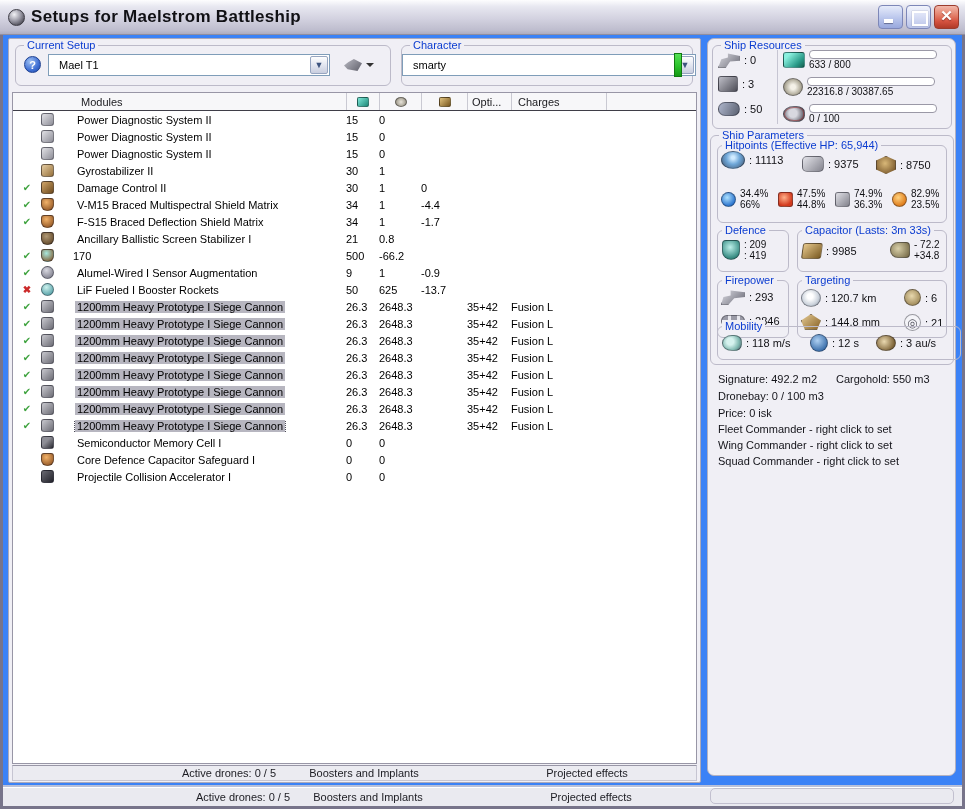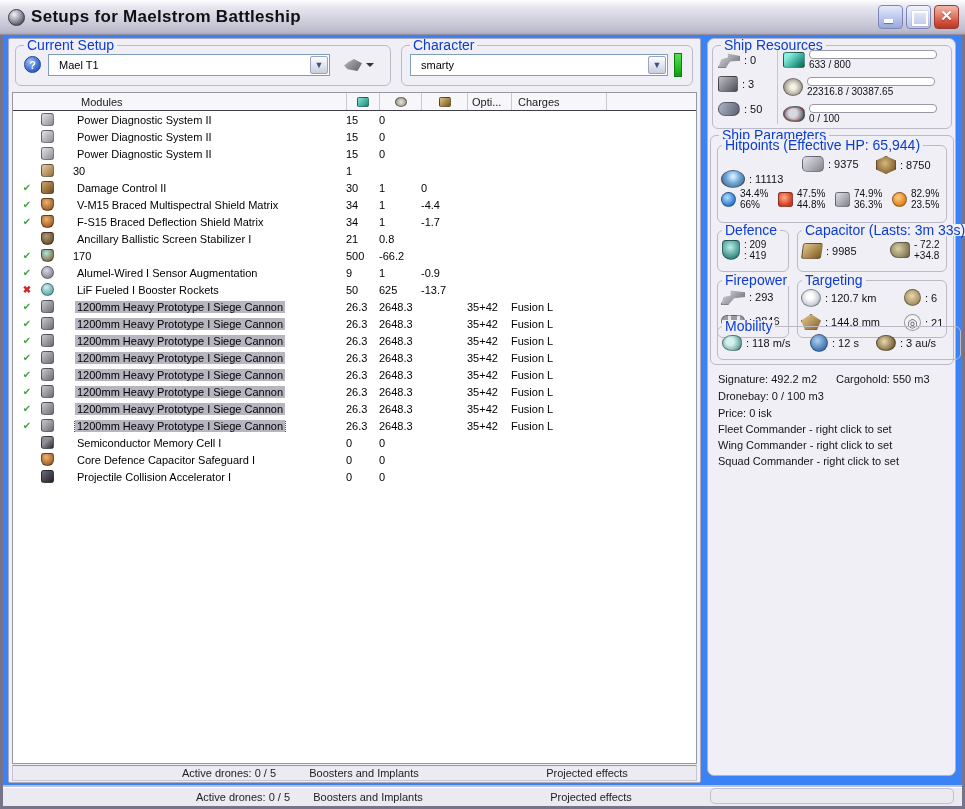--- a/index.html
+++ b/index.html
@@ -26,21 +26,21 @@
   .btn-min::after{content:"";position:absolute;left:5px;bottom:5px;width:9px;height:4px;background:#fff;box-shadow:0 1px 1px rgba(0,0,30,.4);}
   .btn-max{background:linear-gradient(180deg,#f2f4fc 0%,#d9dff5 45%,#b9c3e8 100%);}
   .btn-max::after{content:"";position:absolute;left:5px;top:5px;width:12px;height:11px;border:2px solid #fff;box-shadow:0 0 1px rgba(0,0,30,.4);}
   .btn-close{background:linear-gradient(180deg,#f1b8ab 0%,#e4826d 40%,var(--c-close_red) 70%,#b03a28 100%);border-color:#9b3c2e;}
   .btn-close::after{content:"✕";position:absolute;left:0;top:1px;width:100%;text-align:center;color:#fff;font-weight:bold;font-size:15px;text-shadow:0 1px 1px rgba(80,0,0,.5);}
   
   .content{position:absolute;left:0;top:35px;width:959px;height:771px;}
   .main-panel{position:absolute;left:5px;top:3px;width:693px;height:745px;border:1px solid #aba9ba;border-radius:2px;background:#f0eff5;}
   .groupbox{position:absolute;border:1px solid #bcbac9;border-radius:6px;}
   .gb-label{position:absolute;top:-7px;left:8px;background:#f0eff5;padding:0 3px;
-    font-size:14px;color:var(--c-label_blue);line-height:12px;white-space:nowrap;}
+    font-size:11px;color:var(--c-label_blue);line-height:12px;white-space:nowrap;}
   
   .combo{position:absolute;height:22px;background:#fff;border:1px solid #7f9db9;display:flex;align-items:center;}
   .combo .cval{flex:1;font-size:11px;padding-left:10px;color:#000;}
   .combo .cbtn{width:18px;height:18px;margin:1px;border:1px solid #97a5c0;border-radius:2px;
     background:linear-gradient(180deg,#fefefe,#e3e6f0 50%,#c9cedf 100%);
     color:#3d537e;font-size:9px;text-align:center;line-height:17px;}
   .help-btn{position:absolute;width:17px;height:17px;border-radius:50%;
     background:radial-gradient(circle at 35% 30%,#9fc0f2,#3f6fd4 60%,#1f49a8);
     color:#fff;font-size:11px;font-weight:bold;text-align:center;line-height:17px;border:1px solid #1d3f90;}
   .ship-btn{position:absolute;width:34px;height:22px;display:flex;align-items:center;gap:4px;padding-left:2px;}
@@ -151,21 +151,21 @@
         <span class="cbtn">▼</span>
       </div>
       <span class="ship-btn" style="left:326px;top:8px;">
         <span class="ship-glyph"></span>
         <span class="drop-arrow"></span>
       </span>
     </div>
 
     <div class="groupbox" style="left:398px;top:10px;width:292px;height:41px;">
       <span class="gb-label">Character</span>
-      <div class="combo" style="left:8px;top:8px;width:258px;">
+      <div class="combo" style="left:0;top:8px;width:294px;">
         <span class="cval">smarty</span>
         <span class="cbtn">▼</span>
       </div>
       <span class="char-ok" style="left:272px;top:7px;"></span>
     </div>
 
     <div class="mlist">
       <div class="mhead">
         <span class="hc"></span>
           <span class="hc"></span>
@@ -215,20 +215,21 @@
             <span class="c-num">15</span>
             <span class="c-num">0</span>
             <span class="c-num"></span>
             <span class="c-num"></span>
             <span class="c-charge"></span>
           </div>
           <div class="mrow">
             <span class="c-check "></span>
             <span class="c-icon"><i class="micon i-gyro"></i></span>
             <span></span>
+            <span class="c-name"><em>Gyrostabilizer II</em></span>
             <span class="c-num">30</span>
             <span class="c-num">1</span>
             <span class="c-num"></span>
             <span class="c-num"></span>
             <span class="c-charge"></span>
           </div>
           <div class="mrow">
             <span class="c-check ok">✔</span>
             <span class="c-icon"><i class="micon i-dc"></i></span>
             <span></span>
@@ -473,21 +474,21 @@
           <span class="rtext">0 / 100</span>
             </span>
           </span>
       </div>
 
       <div class="groupbox" style="left:2px;top:96px;width:244px;height:230px;">
         <span class="gb-label">Ship Parameters</span>
 
         <div class="groupbox" style="left:6px;top:9px;width:230px;height:78px;">
           <span class="gb-label" style="left:4px;">Hitpoints (Effective HP: 65,944)</span>
-          <span class="ritem" style="left:3px;top:5px;margin-top:19px;">
+          <span class="ritem" style="left:3px;top:5px;">
               <span class="ricon hp-shield"></span>
               <span class="rtext">: 11113</span>
             </span>
           <span class="ritem" style="left:84px;top:10px;">
               <span class="ricon hp-armor"></span>
               <span class="rtext">: 9375</span>
             </span>
           <span class="ritem" style="left:158px;top:10px;">
               <span class="ricon hp-struct"></span>
               <span class="rtext">: 8750</span>

